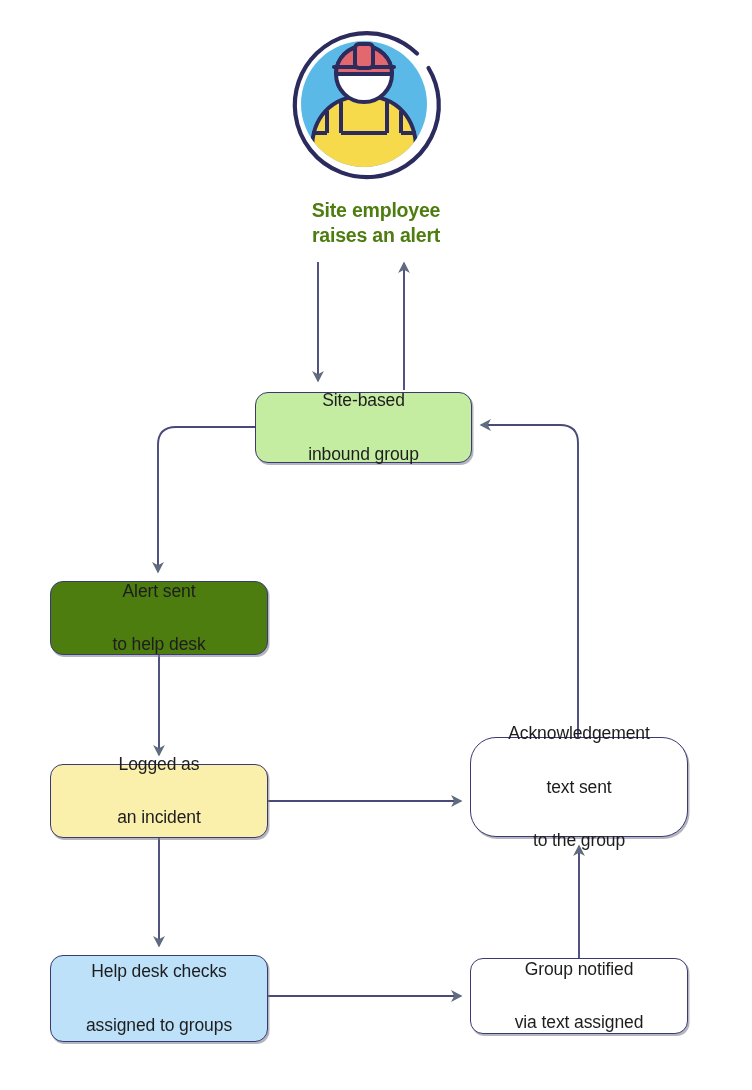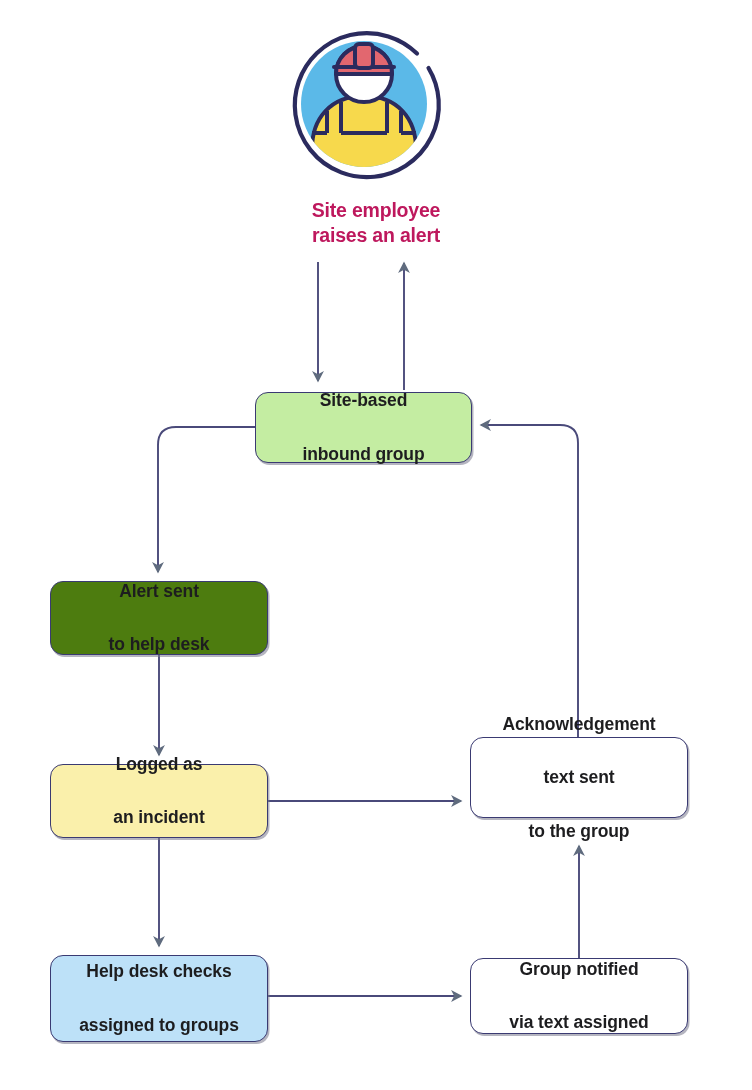--- a/index.html
+++ b/index.html
@@ -38,45 +38,45 @@
   
   #hero-caption {
     position: absolute;
     left: 176px;
     top: 198px;
     width: 400px;
     text-align: center;
     font-size: 19.5px;
     font-weight: bold;
     line-height: 1.28;
-    color: #be185d;
+    color: #4d7c0f;
     letter-spacing: -0.2px;
   }
   
   .node {
     position: absolute;
     box-sizing: border-box;
     border: 1.6px solid #3a3a72;
     border-radius: 13px;
     display: flex;
     align-items: center;
     justify-content: center;
     text-align: center;
     font-size: 17.5px;
     line-height: 1.3;
     color: #1d1d1f;
     letter-spacing: -0.1px;
     box-shadow: 1.5px 2px 0 rgba(120,120,140,0.55);
   }
-  .node span { display: block; padding: 4px 8px; font-weight: bold; }
+  .node span { display: block; padding: 4px 8px; }
   #node-inbound   { left: 255px; top: 392px;  width: 217px; height: 71px;  background: #c4eda2; }
   #node-alert     { left: 50px;  top: 581px;  width: 218px; height: 74px;  background: #4d7c0f; }
   #node-incident  { left: 50px;  top: 764px;  width: 218px; height: 74px;  background: #faf0ab; align-items: flex-end; }
   #node-helpdesk  { left: 50px;  top: 955px;  width: 218px; height: 87px;  background: #bde1f8; }
-  #node-ack       { left: 470px; top: 737px;  width: 218px; height: 81px; background: #ffffff; }
+  #node-ack       { left: 470px; top: 737px;  width: 218px; height: 100px; background: #ffffff; border-radius: 26px; }
   #node-group     { left: 470px; top: 958px;  width: 218px; height: 76px;  background: #ffffff; }
 </style>
 </head>
 <body>
 
 <div id="canvas">
 
   <svg id="hero-icon" viewBox="0 0 172 172">
 
     <path d="M150.5 50 A 72 72 0 1 1 139 35.5" fill="none" stroke="#2b2b5e" stroke-width="4.2" stroke-linecap="round"></path>

